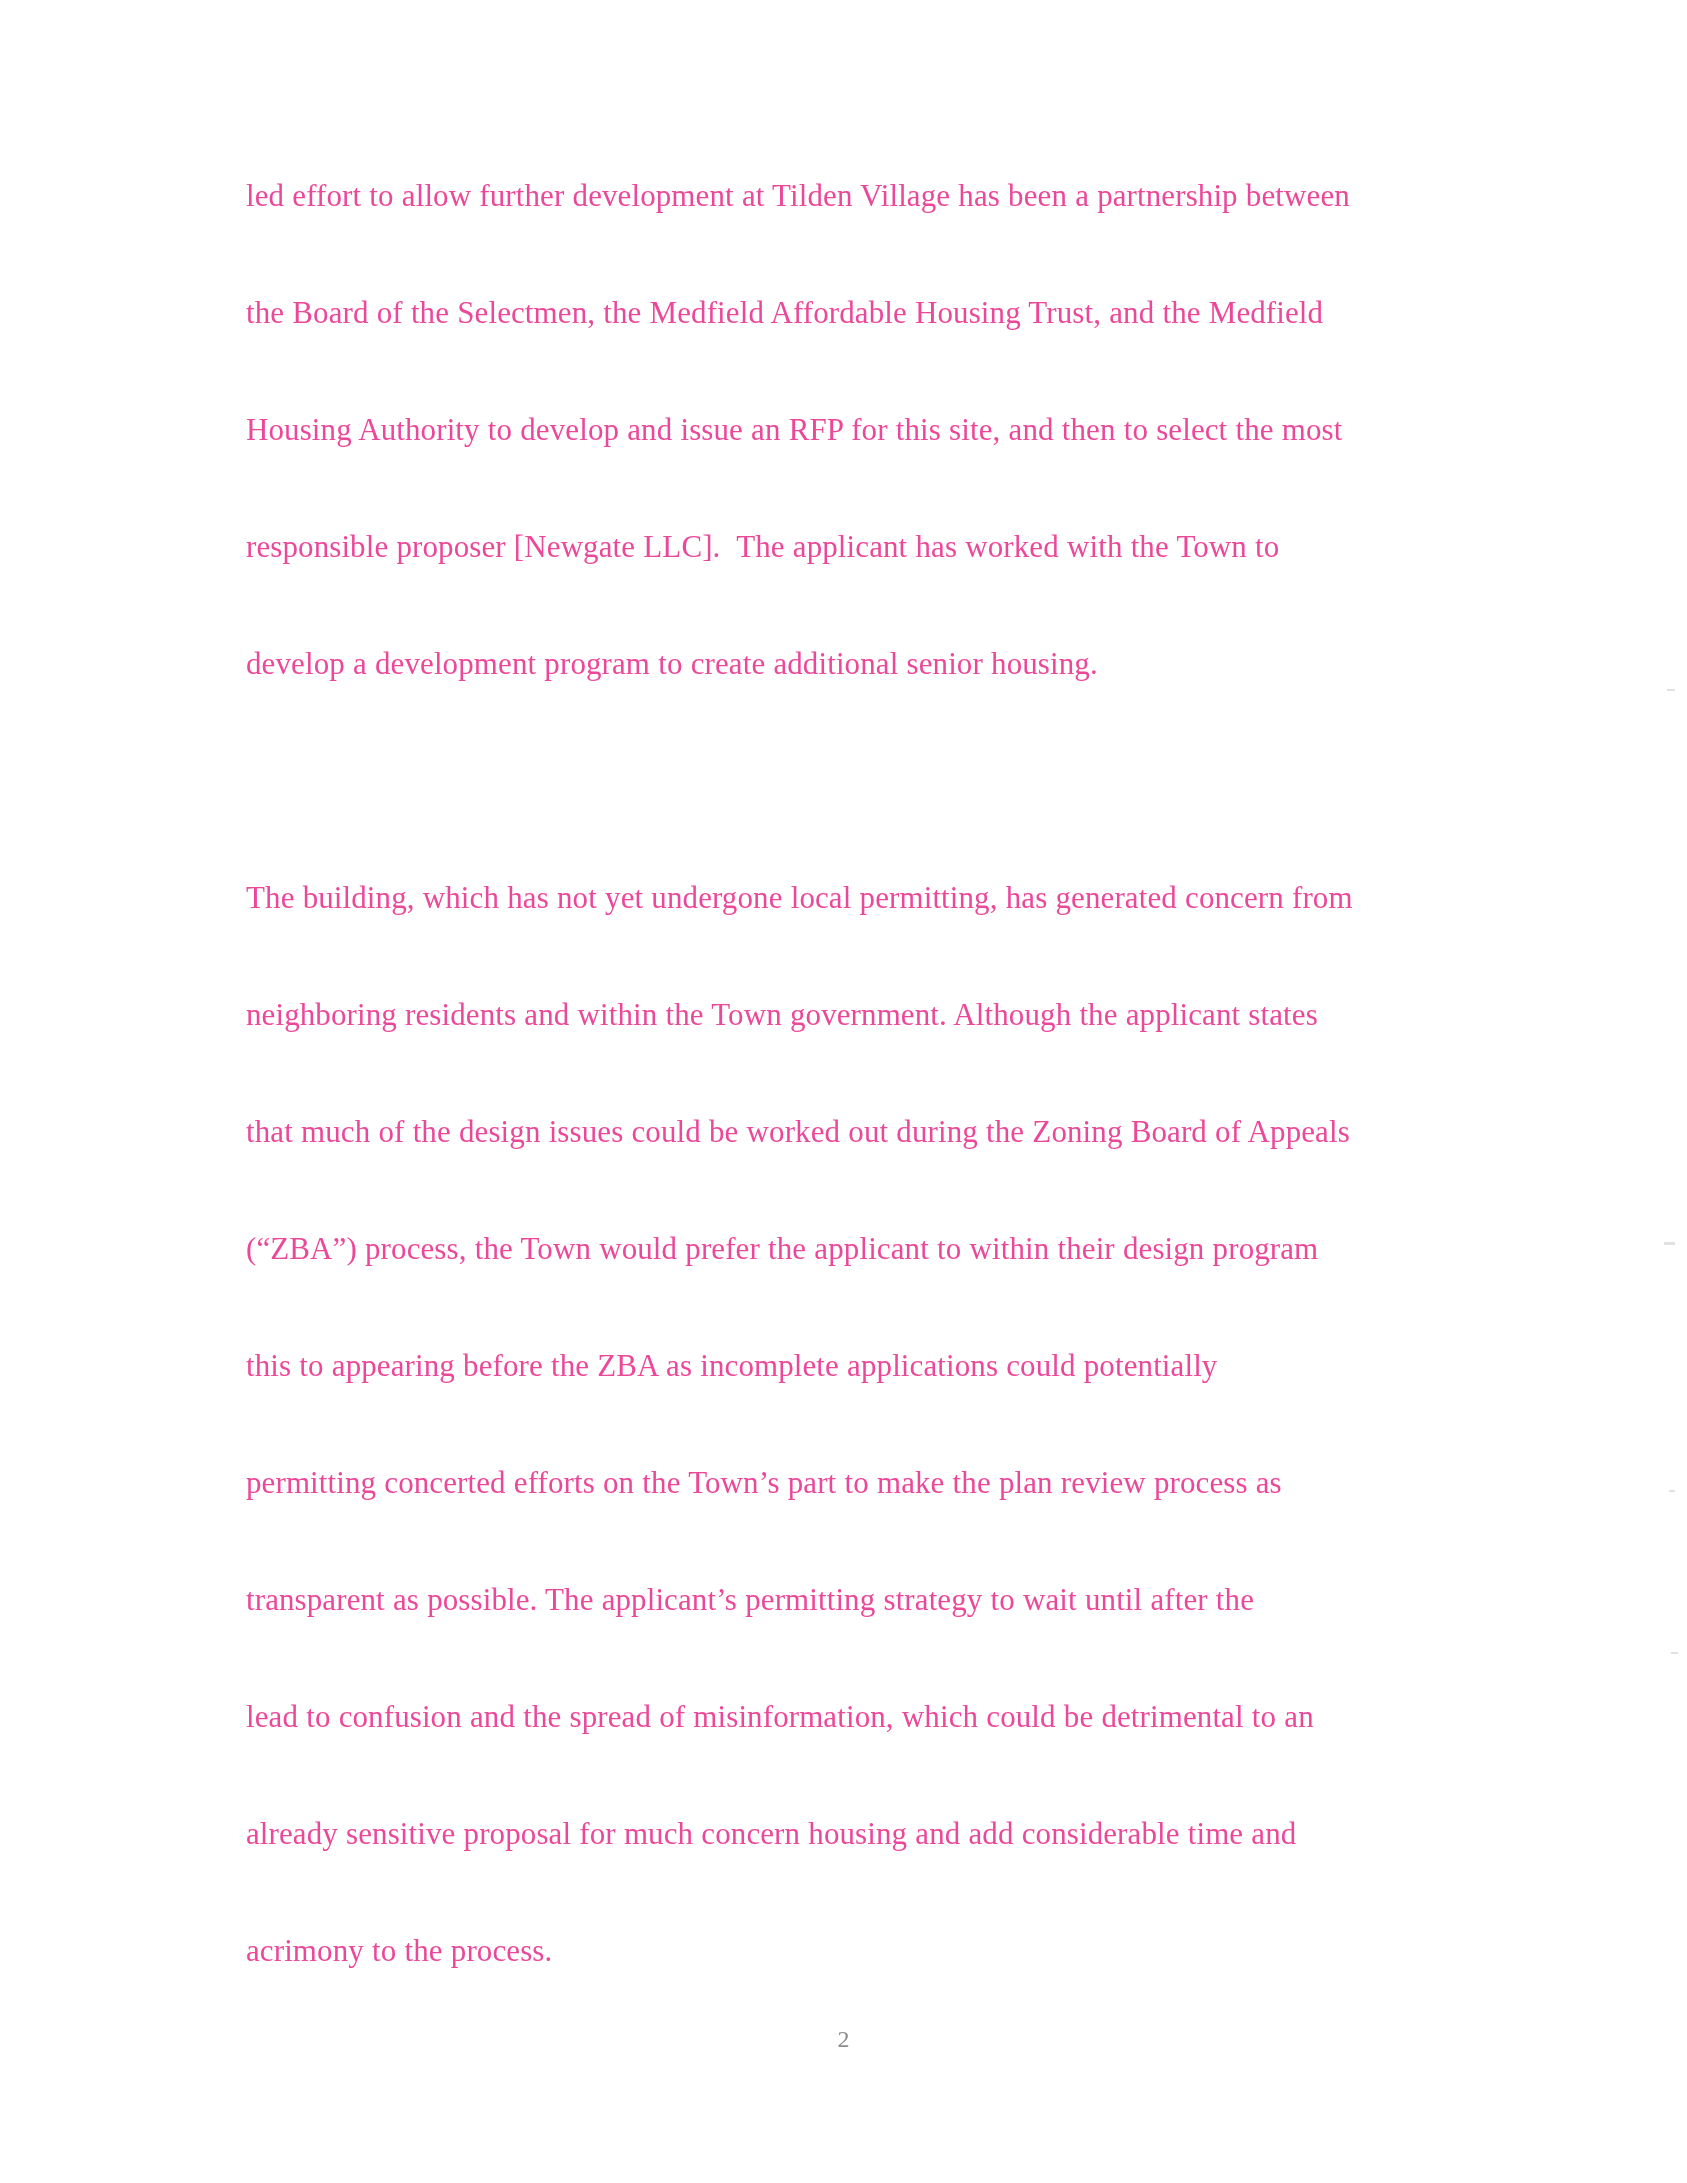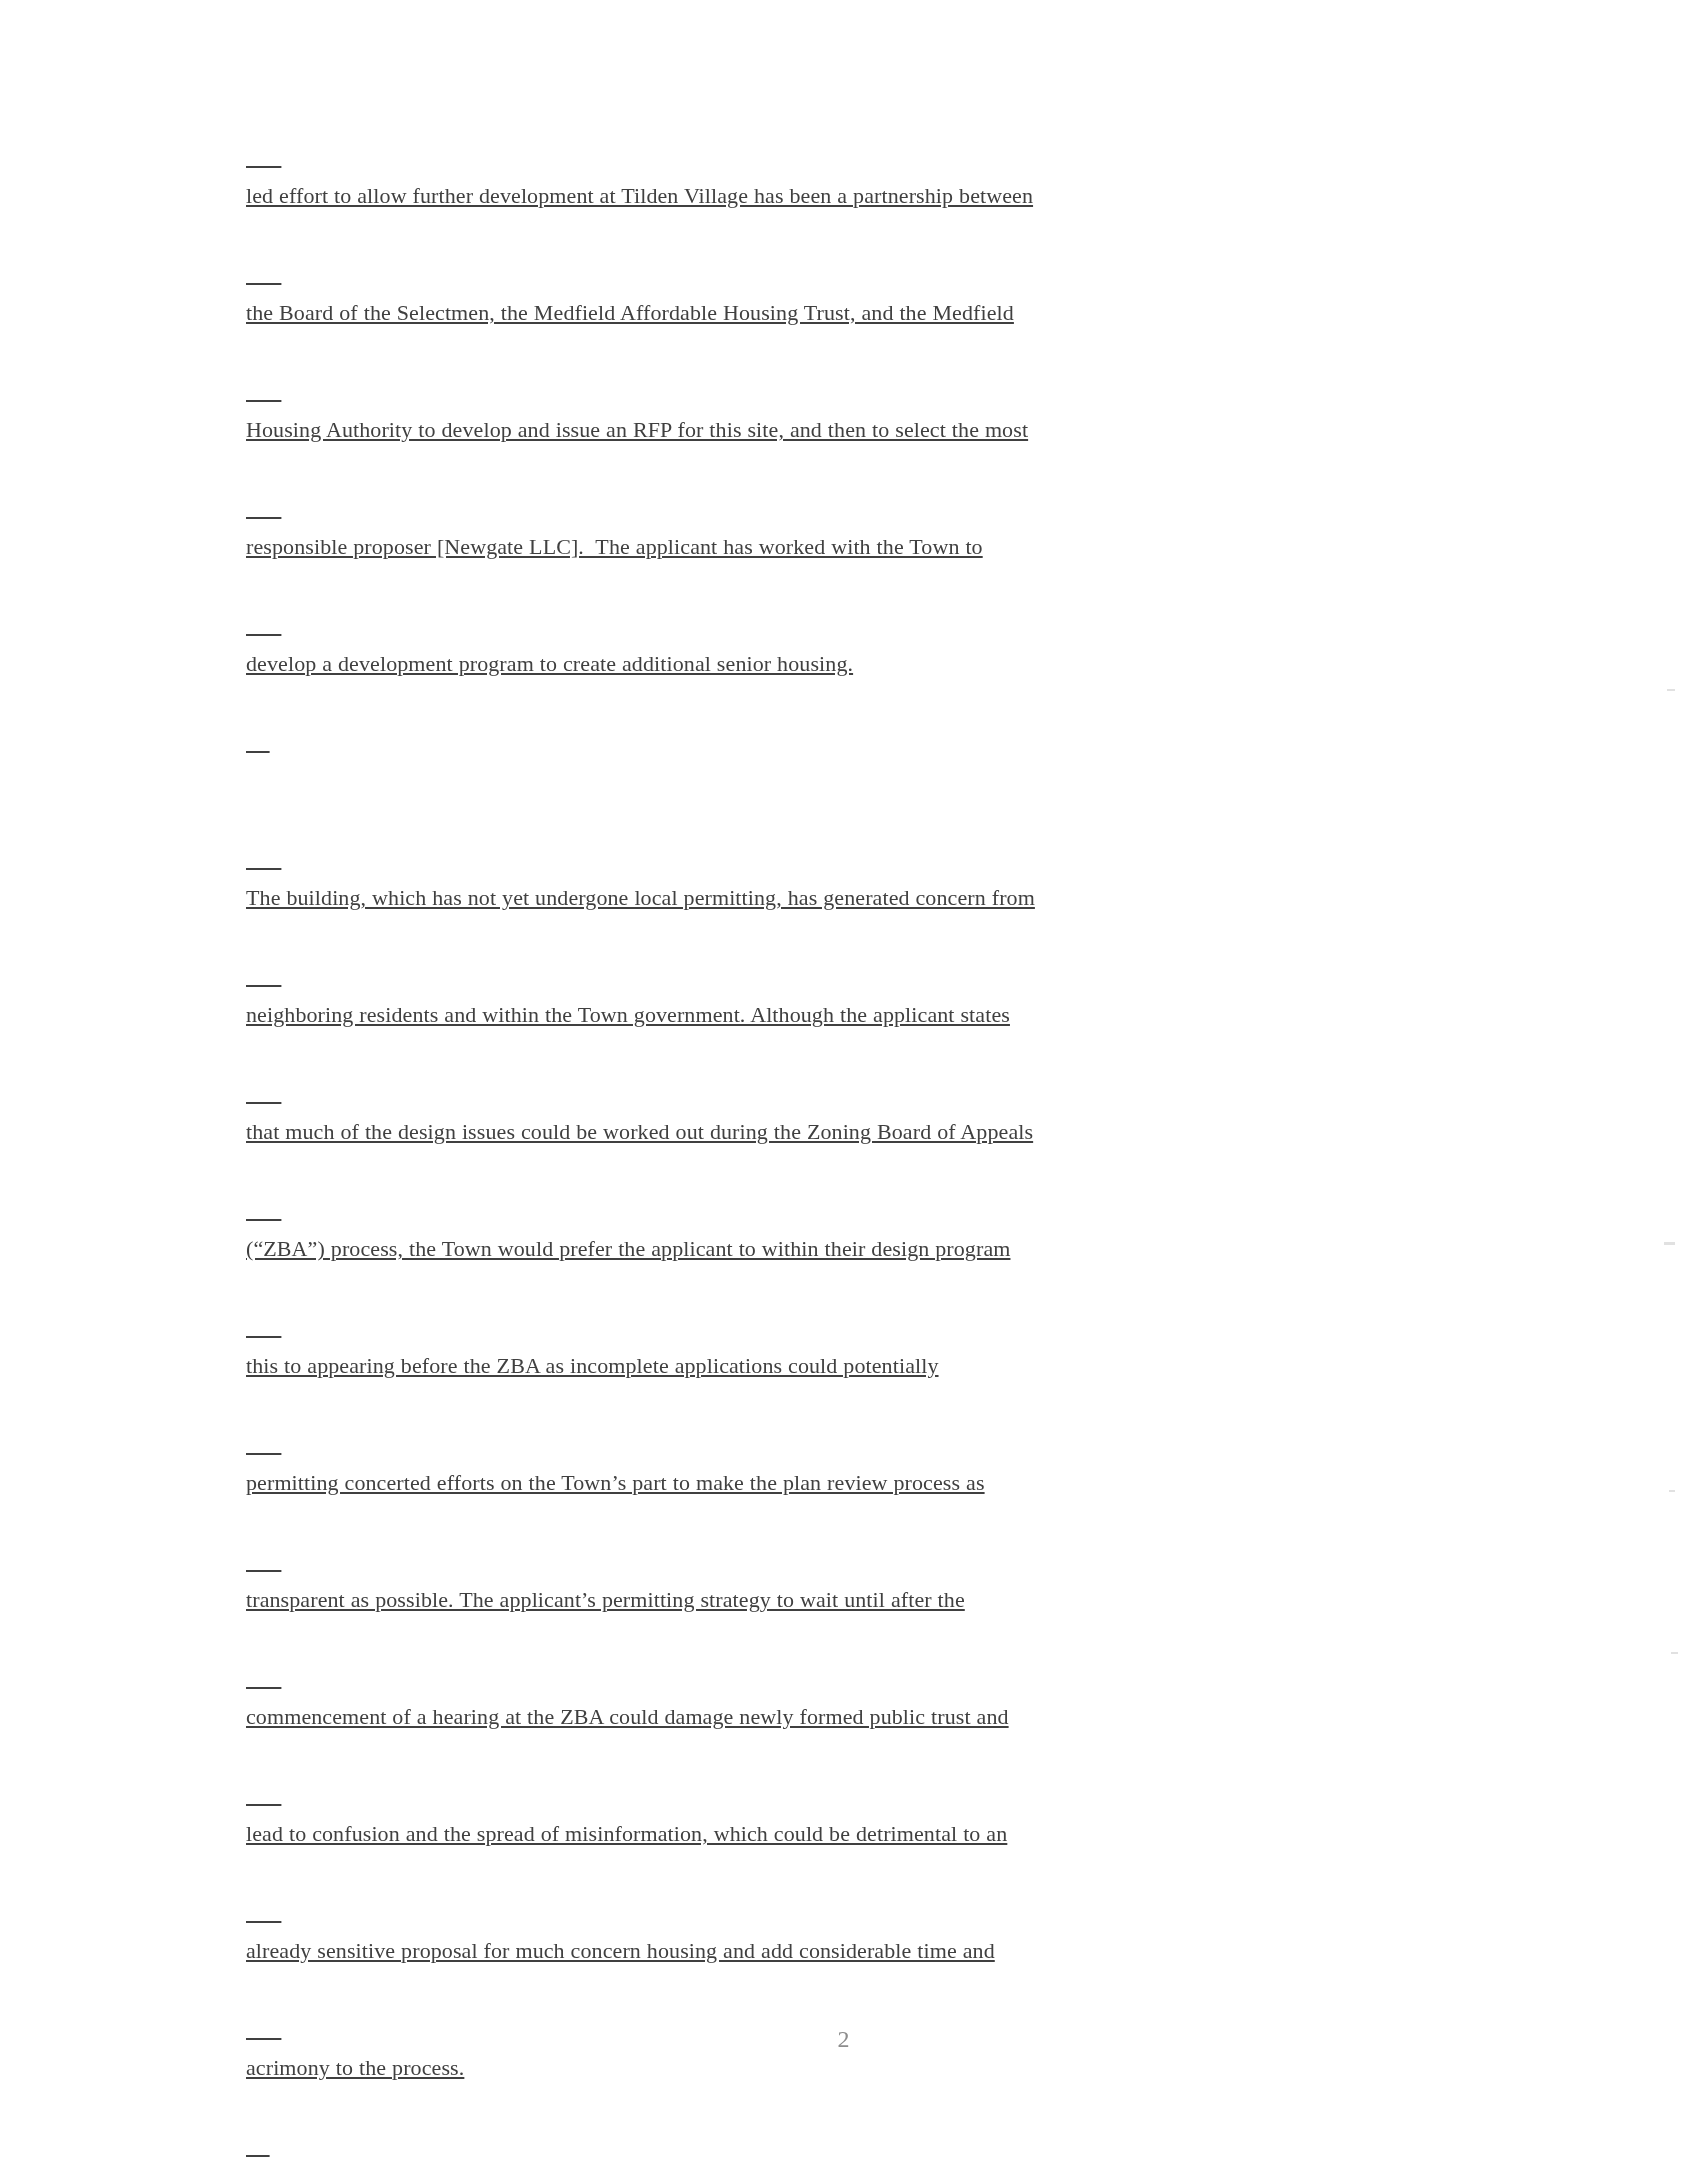--- a/index.html
+++ b/index.html
@@ -18,28 +18,27 @@
     color: #000000;
   }
   .text-column {
     position: absolute;
     left: 246px;
     top: 98px;
     width: 1175px;
   }
   .para {
     margin: 0 0 39px 0;
-    font-size: 22px;
+    font-size: 31px;
     line-height: 39px;
-    color: #404040;
+    color: #ec4899;
     text-align: left;
     white-space: pre-wrap;
     letter-spacing: 0.1px;
     word-spacing: 0.3px;
-    text-decoration: underline;
   }
   .para:last-child {
     margin-bottom: 0;
   }
   .line {
     display: block;
     white-space: pre;
   }
   .page-number {
     position: absolute;
@@ -79,21 +78,20 @@
     </p>
 
     <p class="para">
       <span class="line">The building, which has not yet undergone local permitting, has generated concern from</span>
       <span class="line">neighboring residents and within the Town government. Although the applicant states</span>
       <span class="line">that much of the design issues could be worked out during the Zoning Board of Appeals</span>
       <span class="line">(“ZBA”) process, the Town would prefer the applicant to within their design program</span>
       <span class="line">this to appearing before the ZBA as incomplete applications could potentially</span>
       <span class="line">permitting concerted efforts on the Town’s part to make the plan review process as</span>
       <span class="line">transparent as possible. The applicant’s permitting strategy to wait until after the</span>
-      <span class="line">commencement of a hearing at the ZBA could damage newly formed public trust and</span>
       <span class="line">lead to confusion and the spread of misinformation, which could be detrimental to an</span>
       <span class="line">already sensitive proposal for much concern housing and add considerable time and</span>
       <span class="line">acrimony to the process.</span>
     </p>
 
     <p class="para">
       
       
       
       

